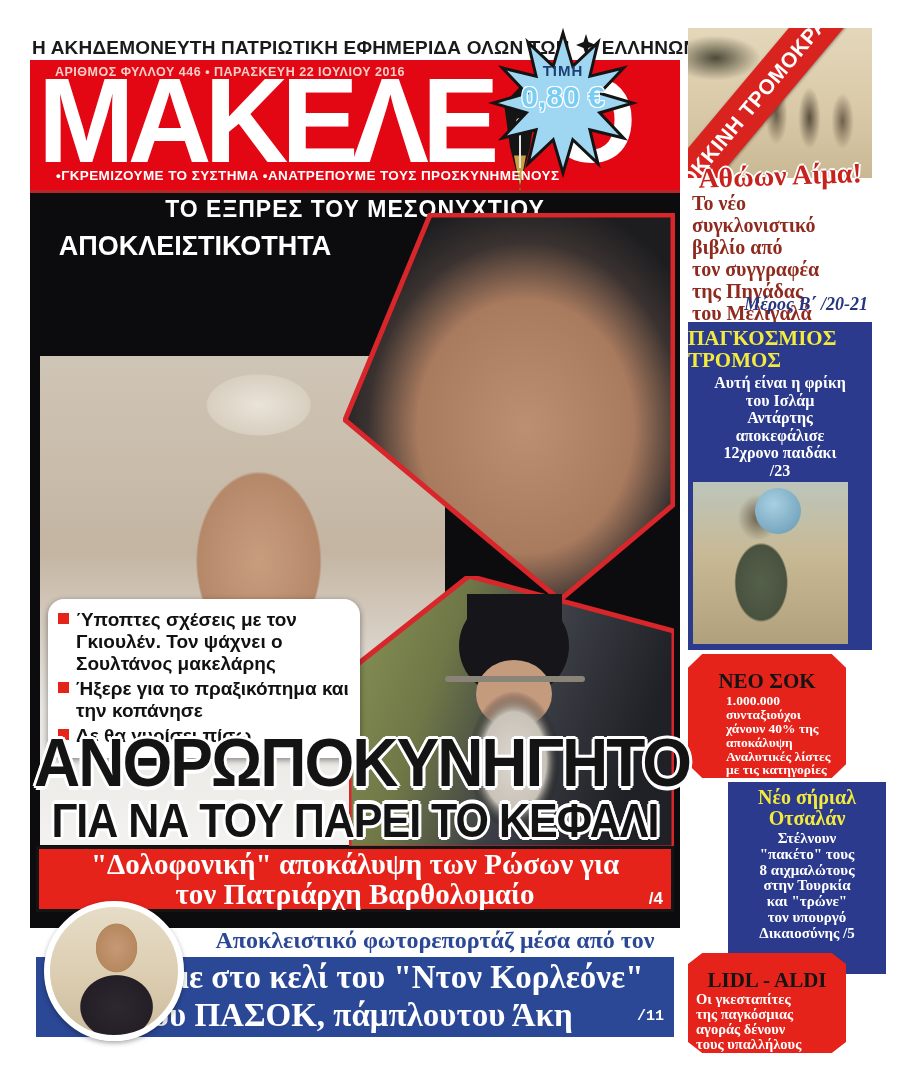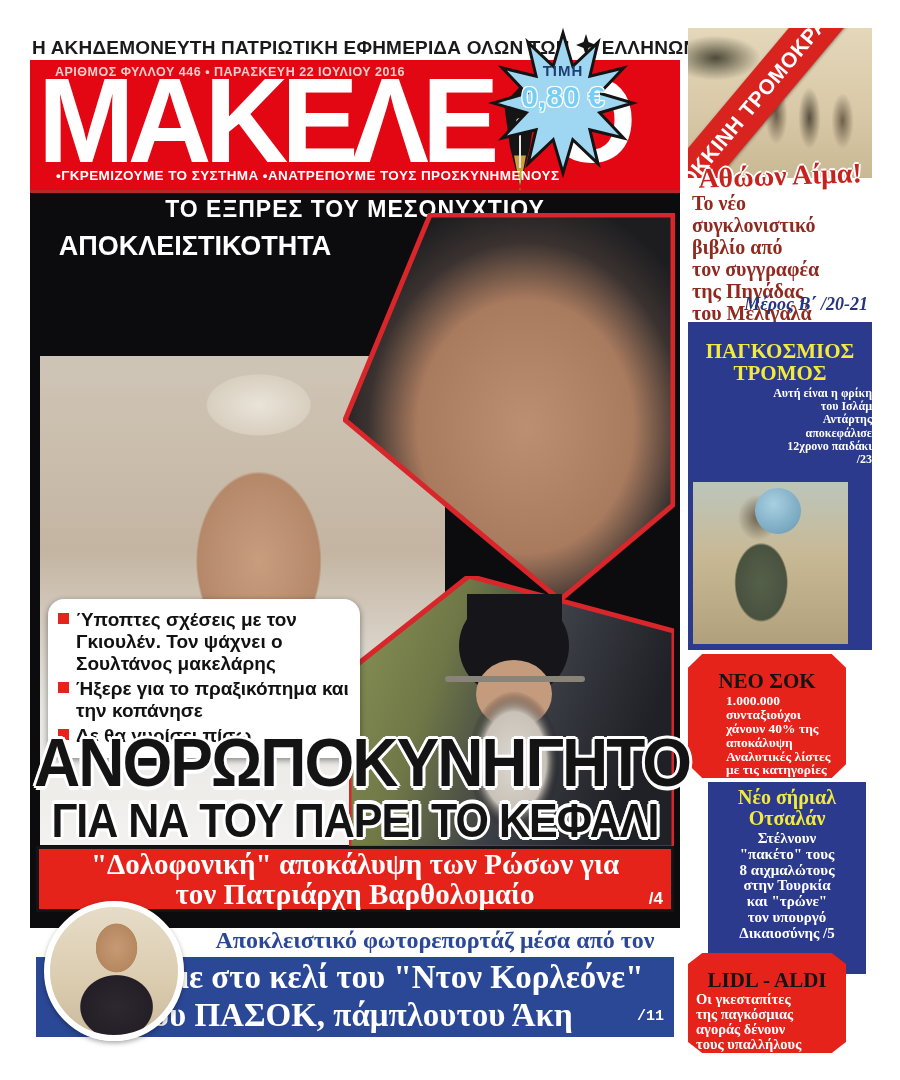--- a/index.html
+++ b/index.html
@@ -89,40 +89,40 @@
       color:#fff;font-weight:bold;font-size:21px;letter-spacing:.5px;box-shadow:0 1px 3px rgba(0,0,0,.4);}
   .book-splash{left:688px;top:160px;width:184px;text-align:center;z-index:5;
       font-family:"Liberation Serif",serif;font-weight:bold;font-size:28px;color:#c6231e;transform:rotate(-2deg);
       text-shadow:-2px 0 0 #fff,2px 0 0 #fff,0 -2px 0 #fff,0 2px 0 #fff,-1px -1px 0 #fff,1px 1px 0 #fff;}
   .book-text{left:692px;top:192px;width:180px;font-family:"Liberation Serif",serif;font-weight:bold;
       font-size:20px;line-height:1.1;color:#8f2a1f;}
   .book-ref{left:688px;top:294px;width:180px;text-align:right;font-family:"Liberation Serif",serif;
       font-weight:bold;font-style:italic;font-size:18px;color:#27357e;}
 
   .terror-box{left:688px;top:322px;width:184px;height:328px;background:#2b3a8c;}
-  .terror-title{padding-top:18px;text-align:center;color:#f2ea3d;font-family:"Liberation Serif",serif;
+  .terror-title{padding-top:5px;color:#f2ea3d;font-family:"Liberation Serif",serif;
       font-weight:bold;font-size:21px;line-height:1.05;}
-  .terror-text{margin-top:3px;text-align:right;color:#ffffff;font-family:"Liberation Serif",serif;
-      font-weight:bold;font-size:12px;line-height:1.1;}
+  .terror-text{margin-top:3px;text-align:center;color:#ffffff;font-family:"Liberation Serif",serif;
+      font-weight:bold;font-size:16px;line-height:1.1;}
   .terror-photo{position:absolute;left:5px;top:160px;width:155px;height:162px;
       background:
         radial-gradient(ellipse 30px 34px at 42% 22%, #6b604d 0%, rgba(0,0,0,0) 68%),
         radial-gradient(ellipse 42px 62px at 44% 62%, #55604a 0%, #49523f 60%, rgba(0,0,0,0) 64%),
         linear-gradient(180deg,#bcc5bb 0%,#c8b995 45%,#b1a07c 100%);}
   .terror-disc{position:absolute;left:62px;top:6px;width:46px;height:46px;border-radius:50%;
       background:radial-gradient(circle at 40% 35%, #a9d0e2 0%, #79a8c0 70%, #5f8ea8 100%);}
 
   .oct{clip-path:polygon(9% 0,91% 0,100% 11%,100% 89%,91% 100%,9% 100%,0 89%,0 11%);}
   .pension-box{left:688px;top:654px;width:158px;height:124px;background:#e5231b;}
   .box-title-dark{padding-top:17px;text-align:center;color:#141414;font-family:"Liberation Serif",serif;
       font-weight:bold;font-size:21px;line-height:1;}
   .pension-text{padding:2px 0 0 8px;color:#ffffff;font-family:"Liberation Serif",serif;
       font-weight:bold;font-size:13.5px;line-height:1.03;margin-left:30px;}
 
-  .ocalan-box{left:708px;top:782px;width:158px;height:192px;background:#2b3a8c;}
+  .ocalan-box{left:728px;top:782px;width:158px;height:192px;background:#2b3a8c;}
   .ocalan-title{padding-top:5px;text-align:center;color:#f2ea3d;font-family:"Liberation Serif",serif;
       font-weight:bold;font-size:20px;line-height:1.05;}
   .ocalan-text{margin-top:2px;text-align:center;color:#ffffff;font-family:"Liberation Serif",serif;
       font-weight:bold;font-size:15px;line-height:1.05;}
 
   .lidl-box{left:688px;top:944px;width:158px;height:100px;background:#e5231b;margin-top:9px;}
   .lidl-text{padding:1px 0 0 8px;color:#ffffff;font-family:"Liberation Serif",serif;
       font-weight:bold;font-size:14.5px;line-height:1.04;}
 </style>
 </head>

